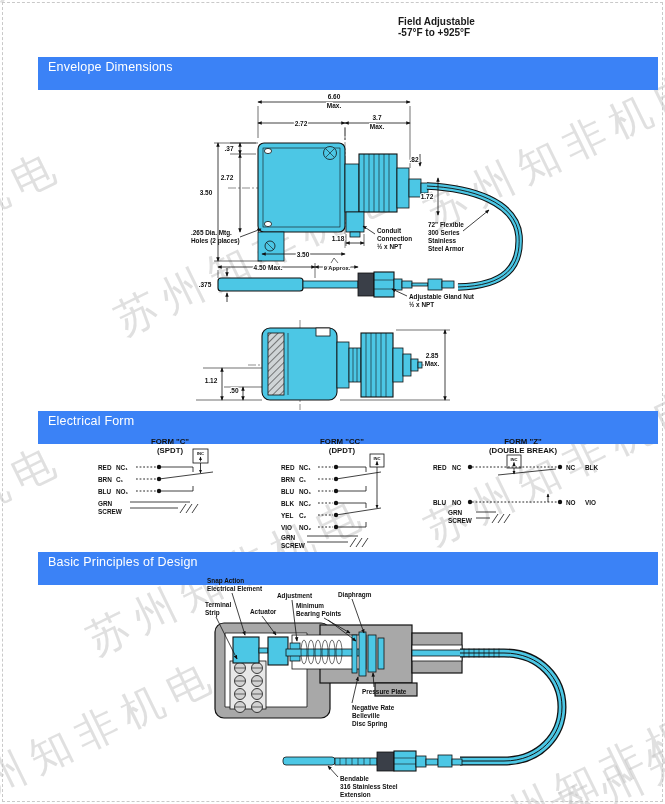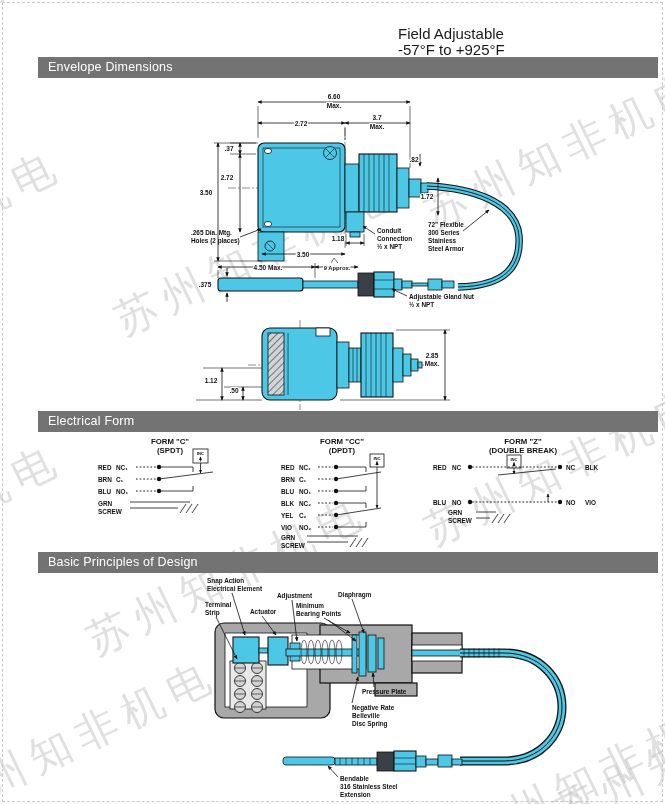--- a/index.html
+++ b/index.html
@@ -2,24 +2,24 @@
 <html><head>
 <meta charset="utf-8">
 <style>
   html,body{margin:0;padding:0;background:#e8e8e8;}
   .page{position:relative;width:665px;height:804px;background:#ffffff;overflow:hidden;
         font-family:"Liberation Sans",sans-serif;color:#1a1a1a;
         outline:1px dashed #c9c9c9;outline-offset:-3px;margin:0 auto;}
   .wm{position:absolute;font-size:42px;letter-spacing:9px;color:#c2c2c2;opacity:.5;
       transform:rotate(-26deg);transform-origin:0 50%;white-space:nowrap;pointer-events:none;
       font-family:"DejaVu Sans",sans-serif;}
-  .hdr-small{position:absolute;left:398px;top:26px;font-size:15px;font-weight:normal;line-height:1.07;}
+  .hdr-small{position:absolute;left:398px;top:17px;font-size:10px;font-weight:bold;line-height:1.07;}
   .hdr-series{position:absolute;left:505px;top:4px;width:150px;font-size:24px;font-weight:400;
               color:#222;text-align:right;}
-  .bar{position:absolute;left:38px;width:620px;height:21px;background:#737373;color:#fff;
+  .bar{position:absolute;left:38px;width:620px;height:33px;background:#3b82f6;color:#fff;
        font-size:12.5px;line-height:21px;padding-left:10px;box-sizing:border-box;letter-spacing:.2px;}
   svg{position:absolute;left:0;}
   svg text{font-family:"Liberation Sans",sans-serif;fill:#111;}
   .dim{font-size:6.5px;font-weight:bold;paint-order:stroke;stroke:#fff;stroke-width:2.2px;}
   .lbl{font-size:6.4px;font-weight:bold;}
   .ttl{font-size:7.8px;font-weight:bold;}
   .tiny{font-size:4.2px;font-weight:bold;}
   .ln{stroke:#111;stroke-width:.8;fill:none;}
   .thin{stroke:#111;stroke-width:.6;fill:none;}
   .dot{stroke:#111;stroke-width:.9;fill:none;stroke-dasharray:1.8 1.8;}

